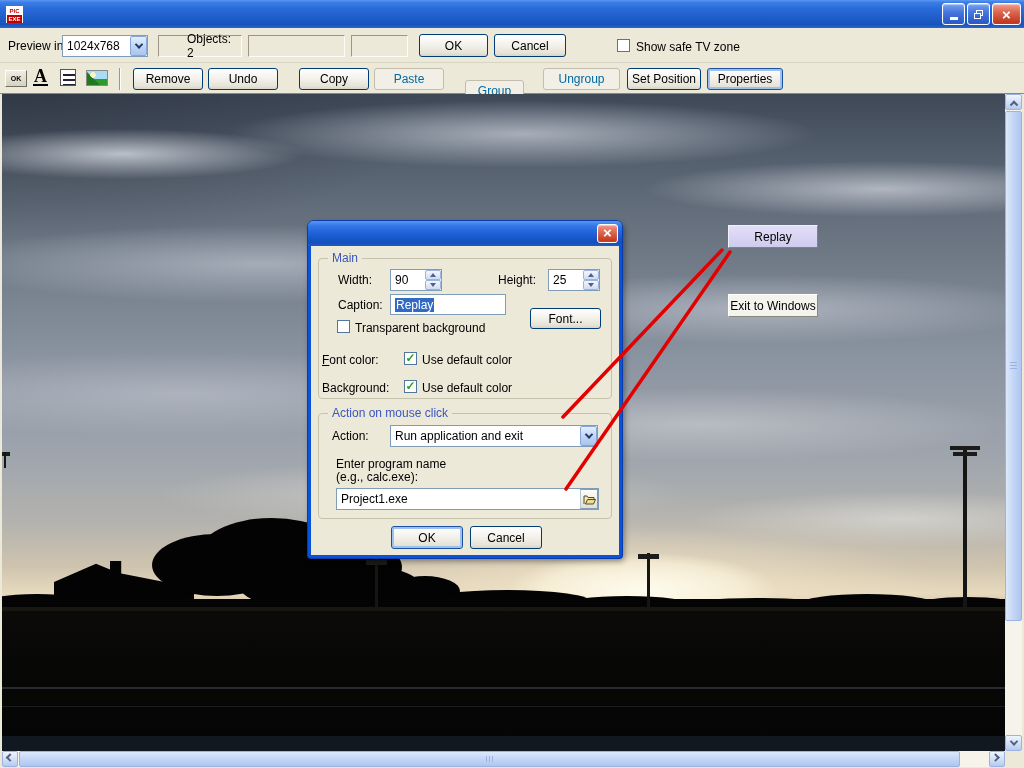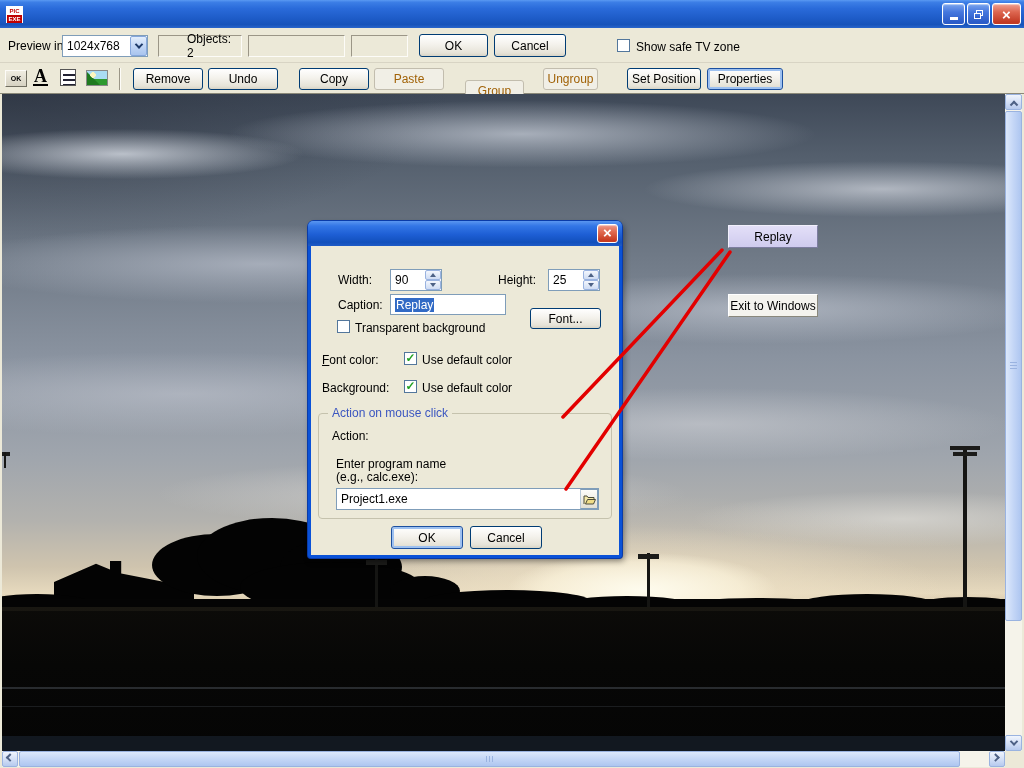--- a/index.html
+++ b/index.html
@@ -32,21 +32,21 @@
   .sunken { border:1px solid; border-color:#9b9687 #fdfcf8 #fdfcf8 #9b9687; background:#ece9d8; display:flex; align-items:center; padding-left:6px; }
   .field { background:#fff; border:1px solid #7f9db9; display:flex; align-items:center; padding-left:4px; font-size:12px; }
   .combo-btn { width:17px; align-self:stretch; margin-left:auto; border:1px solid #86a7dc; border-radius:2px;
     background:linear-gradient(180deg,#e3eefc 0%,#c4d8f6 45%,#a9c4ee 100%); display:flex; align-items:center; justify-content:center; }
   .chev { width:6px; height:6px; border-left:2px solid #1c3968; border-top:2px solid #1c3968; }
   .chev.down { transform:rotate(225deg) translate(1px,1px); }
   .xpbtn { background:linear-gradient(180deg,#ffffff 0%,#f4f2ec 45%,#e6e3d8 85%,#d8d4c6 100%);
     border:1px solid #003c74; border-radius:3px; font-size:12px; color:#000;
     display:flex; align-items:center; justify-content:center; }
   .xpbtn.focused { border-color:#1c50a0; box-shadow:inset 0 0 0 2px #9ec1f0; }
-  .xpbtn.disabled { color:#a16207; border-color:#c2bdae; background:#f1efe6; }
+  .xpbtn.disabled { color:#0369a1; border-color:#c2bdae; background:#f1efe6; }
   .checkbox { width:13px; height:13px; background:#fff; border:1px solid #53779c; display:flex; align-items:center; justify-content:center; }
   .checkbox .tick { color:#21a121; font-size:12px; font-weight:bold; line-height:10px; transform:translateY(-1px); }
   .tool-sep { width:2px; height:22px; border-left:1px solid #9b9687; border-right:1px solid #fdfcf8; }
   .mini-icon-btn { width:22px; height:17px; border:1px solid; border-color:#fdfcf8 #6f6d60 #6f6d60 #fdfcf8;
     background:linear-gradient(180deg,#efece0,#d6d2c2); font:bold 7px "Liberation Sans",sans-serif;
     display:flex; align-items:center; justify-content:center; }
   .icon-A { font-family:"Liberation Serif",serif; font-weight:bold; font-size:18px; line-height:16px; border-bottom:2px solid #000; padding:0 1px; }
   .icon-paragraph { width:16px; height:17px; background:#fff; border:1px solid #555;
     background-image:repeating-linear-gradient(180deg, transparent 0 3px, #223 3px 5px); background-size:12px 100%; background-position:2px 1px; background-repeat:no-repeat; }
   .icon-image { width:22px; height:16px; border:1px solid #888;
@@ -183,21 +183,21 @@
   <div class="abs icon-A" style="left:33px; top:4px;">A</div>
   <div class="abs icon-paragraph" style="left:60px; top:5px;"></div>
   <div class="abs icon-image" style="left:86px; top:6px;"></div>
   <div class="abs tool-sep" style="left:119px; top:4px;"></div>
 
   <div class="abs xpbtn" style="left:133px; top:4px; width:70px; height:22px;">Remove</div>
   <div class="abs xpbtn" style="left:208px; top:4px; width:70px; height:22px;">Undo</div>
   <div class="abs xpbtn" style="left:299px; top:4px; width:70px; height:22px;">Copy</div>
   <div class="abs xpbtn disabled" style="left:374px; top:4px; width:70px; height:22px;">Paste</div>
   <div class="abs xpbtn disabled" style="left:465px; top:16px; width:59px; height:22px;text-align:center;">Group</div>
-  <div class="abs xpbtn disabled" style="left:543px; top:4px; width:55px; height:22px;">Ungroup</div>
+  <div class="abs xpbtn disabled" style="left:543px; top:4px; width:77px; height:22px;">Ungroup</div>
   <div class="abs xpbtn" style="left:627px; top:4px; width:74px; height:22px;">Set Position</div>
   <div class="abs xpbtn focused" style="left:707px; top:4px; width:76px; height:22px;">Properties</div>
 </div>
 
 <div class="abs canvas">
   <div class="sky"></div>
 
   <div class="house" style="left:52px; top:466px; width:140px; height:48px;"></div>
   <div class="silhouette" style="left:150px; top:440px; width:130px; height:62px;"></div>
   <div class="silhouette" style="left:195px; top:424px; width:150px; height:76px;"></div>
@@ -234,20 +234,23 @@
     <span>Exit to Windows</span>
   </div>
 
   <div class="dialog">
     <div class="dlg-title">
       <span class="dlg-title-text">Button</span>
       <div class="dlg-close">×</div>
     </div>
     <div class="dlg-client">
 
+      <div class="groupbox" style="left:7px; top:12px; width:294px; height:141px;">
+        <span class="group-label">Main</span>
+      </div>
       <span class="abs lbl" style="left:27px; top:27px;">Width:</span>
       <div class="abs field" style="left:79px; top:23px; width:52px; height:22px;">
         <span>90</span>
         <div class="spin">
             <div>
               <div class="tri-up"></div>
             </div>
             <div>
               <div class="tri-down"></div>
             </div>
@@ -282,20 +285,26 @@
       <span class="abs lbl" style="left:11px; top:135px;">Background:</span>
       <div class="abs checkbox" style="left:93px; top:134px;">
           <span class="tick">✓</span>
         </div>
       <span class="abs lbl" style="left:111px; top:135px;">Use default color</span>
 
       <div class="groupbox" style="left:7px; top:167px; width:294px; height:106px;">
         <span class="group-label">Action on mouse click</span>
       </div>
       <span class="abs lbl" style="left:21px; top:183px;">Action:</span>
+      <div class="abs field" style="left:79px; top:179px; width:208px; height:22px;">
+        <span>Run application and exit</span>
+        <div class="combo-btn">
+            <div class="chev down"></div>
+          </div>
+      </div>
       <span class="abs lbl" style="left:25px; top:211px;">Enter program name</span>
       <span class="abs lbl" style="left:25px; top:224px;">(e.g., calc.exe):</span>
       <div class="abs field" style="left:25px; top:242px; width:263px; height:22px;">
         <span>Project1.exe</span>
       </div>
       <div class="browse-btn" style="left:269px; top:243px;">
         <svg width="13" height="11" viewBox="0 0 13 11">
           <path d="M1 10 L1 2 L4 2 L5 3.5 L11 3.5 L11 5" fill="#f5e9a8" stroke="#4a4a3a" stroke-width="1"></path>
           <path d="M2.5 10 L4.5 5.5 L12.5 5.5 L10.5 10 Z" fill="#f0dd88" stroke="#4a4a3a" stroke-width="1"></path>
         </svg>

